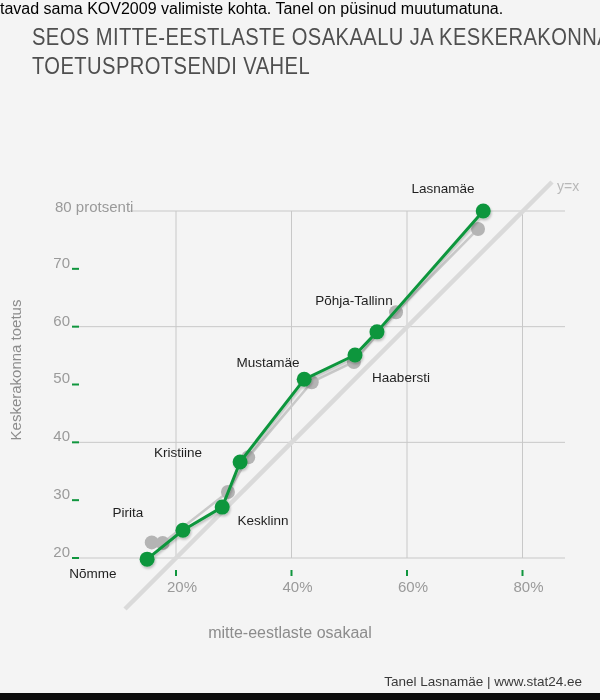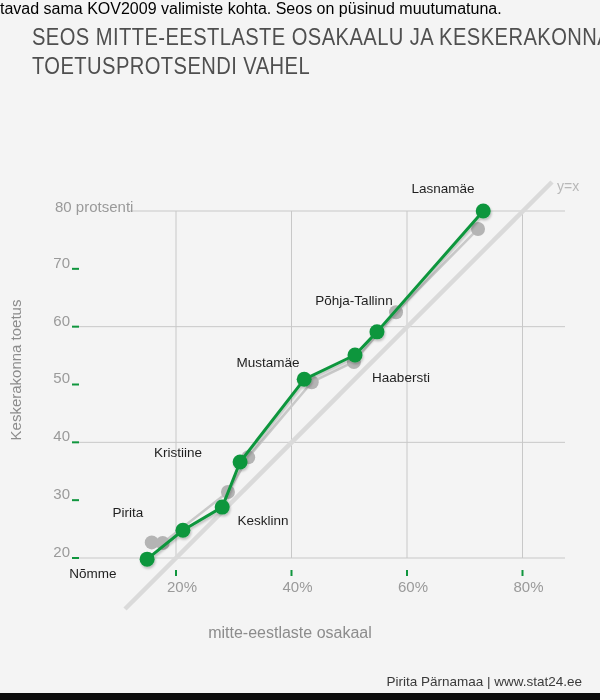--- a/index.html
+++ b/index.html
@@ -19,21 +19,21 @@
 
 <div class="page">
 
   <h1 class="title">
     <div class="tline">SEOS MITTE-EESTLASTE OSAKAALU JA KESKERAKONNA</div>
     <div class="tline">TOETUSPROTSENDI VAHEL</div>
   </h1>
 
   <p class="subtitle">
     </p>
-    <div>tavad sama KOV2009 valimiste kohta. Seos on püsinud muutumatuna.</div>
+    <div>tavad sama KOV2009 valimiste kohta. Tanel on püsinud muutumatuna.</div>
   <p></p>
 
   <svg id="chart" width="600" height="505" viewBox="0 0 600 505">
       <defs>
         <filter id="ds" x="-40%" y="-40%" width="180%" height="180%">
           <feDropShadow dx="1" dy="2" stdDeviation="1.2" flood-color="#000" flood-opacity="0.22"></feDropShadow>
         </filter>
       </defs>
       <line x1="75" y1="397.998" x2="565" y2="397.998" stroke="#c8c8c8" stroke-width="1"></line>
       <line x1="75" y1="282.332" x2="565" y2="282.332" stroke="#c8c8c8" stroke-width="1"></line>
@@ -93,15 +93,15 @@
       <text x="93" y="418" text-anchor="middle" fill="#1f1f1f" font-size="13.5">Nõmme</text>
       <text x="128" y="357" text-anchor="middle" fill="#1f1f1f" font-size="13.5">Pirita</text>
       <text x="263" y="365" text-anchor="middle" fill="#1f1f1f" font-size="13.5">Kesklinn</text>
       <text x="178" y="297" text-anchor="middle" fill="#1f1f1f" font-size="13.5">Kristiine</text>
       <text x="268" y="207" text-anchor="middle" fill="#1f1f1f" font-size="13.5">Mustamäe</text>
       <text x="401" y="222" text-anchor="middle" fill="#1f1f1f" font-size="13.5">Haabersti</text>
       <text x="354" y="145" text-anchor="middle" fill="#1f1f1f" font-size="13.5">Põhja-Tallinn</text>
       <text x="443" y="33" text-anchor="middle" fill="#1f1f1f" font-size="13.5">Lasnamäe</text>
     </svg>
 
-  <div class="footer-credit">Pirita Pärnamaa | www.stat24.ee</div>
+  <div class="footer-credit">Tanel Lasnamäe | www.stat24.ee</div>
   <div class="bottom-bar"></div>
 </div>
 
 </body></html>

